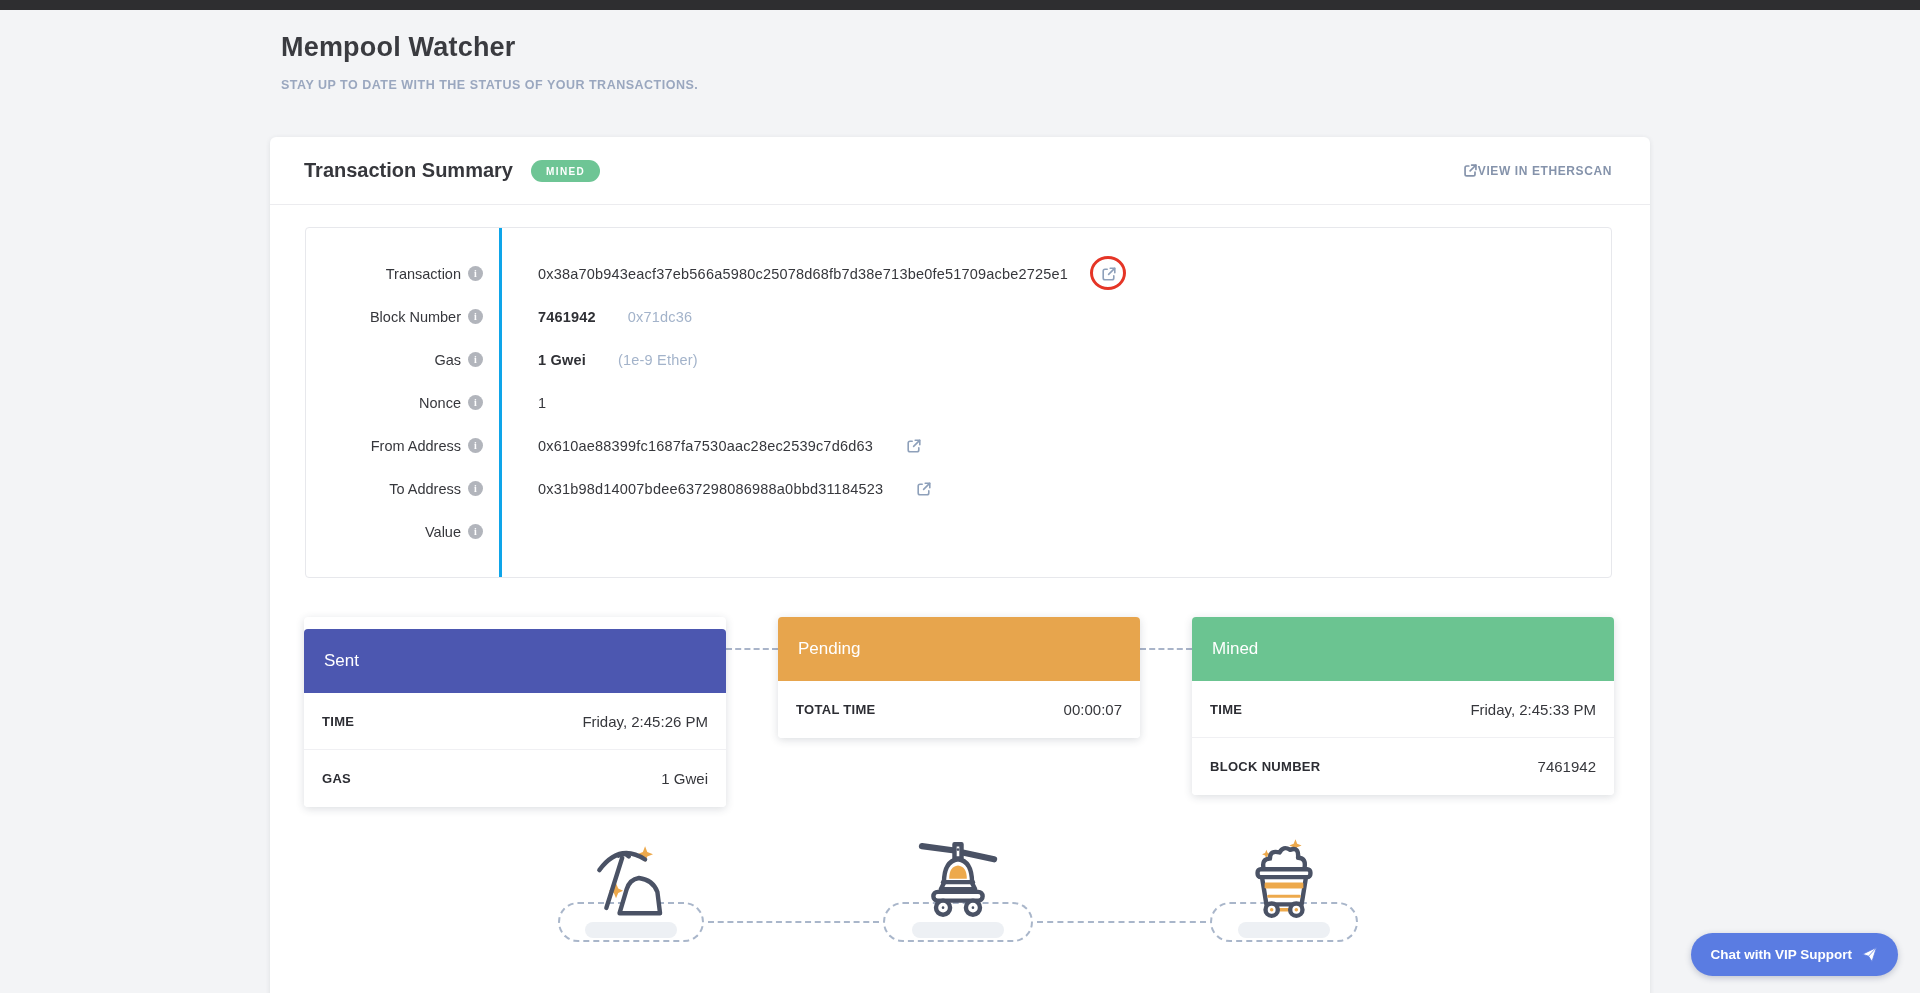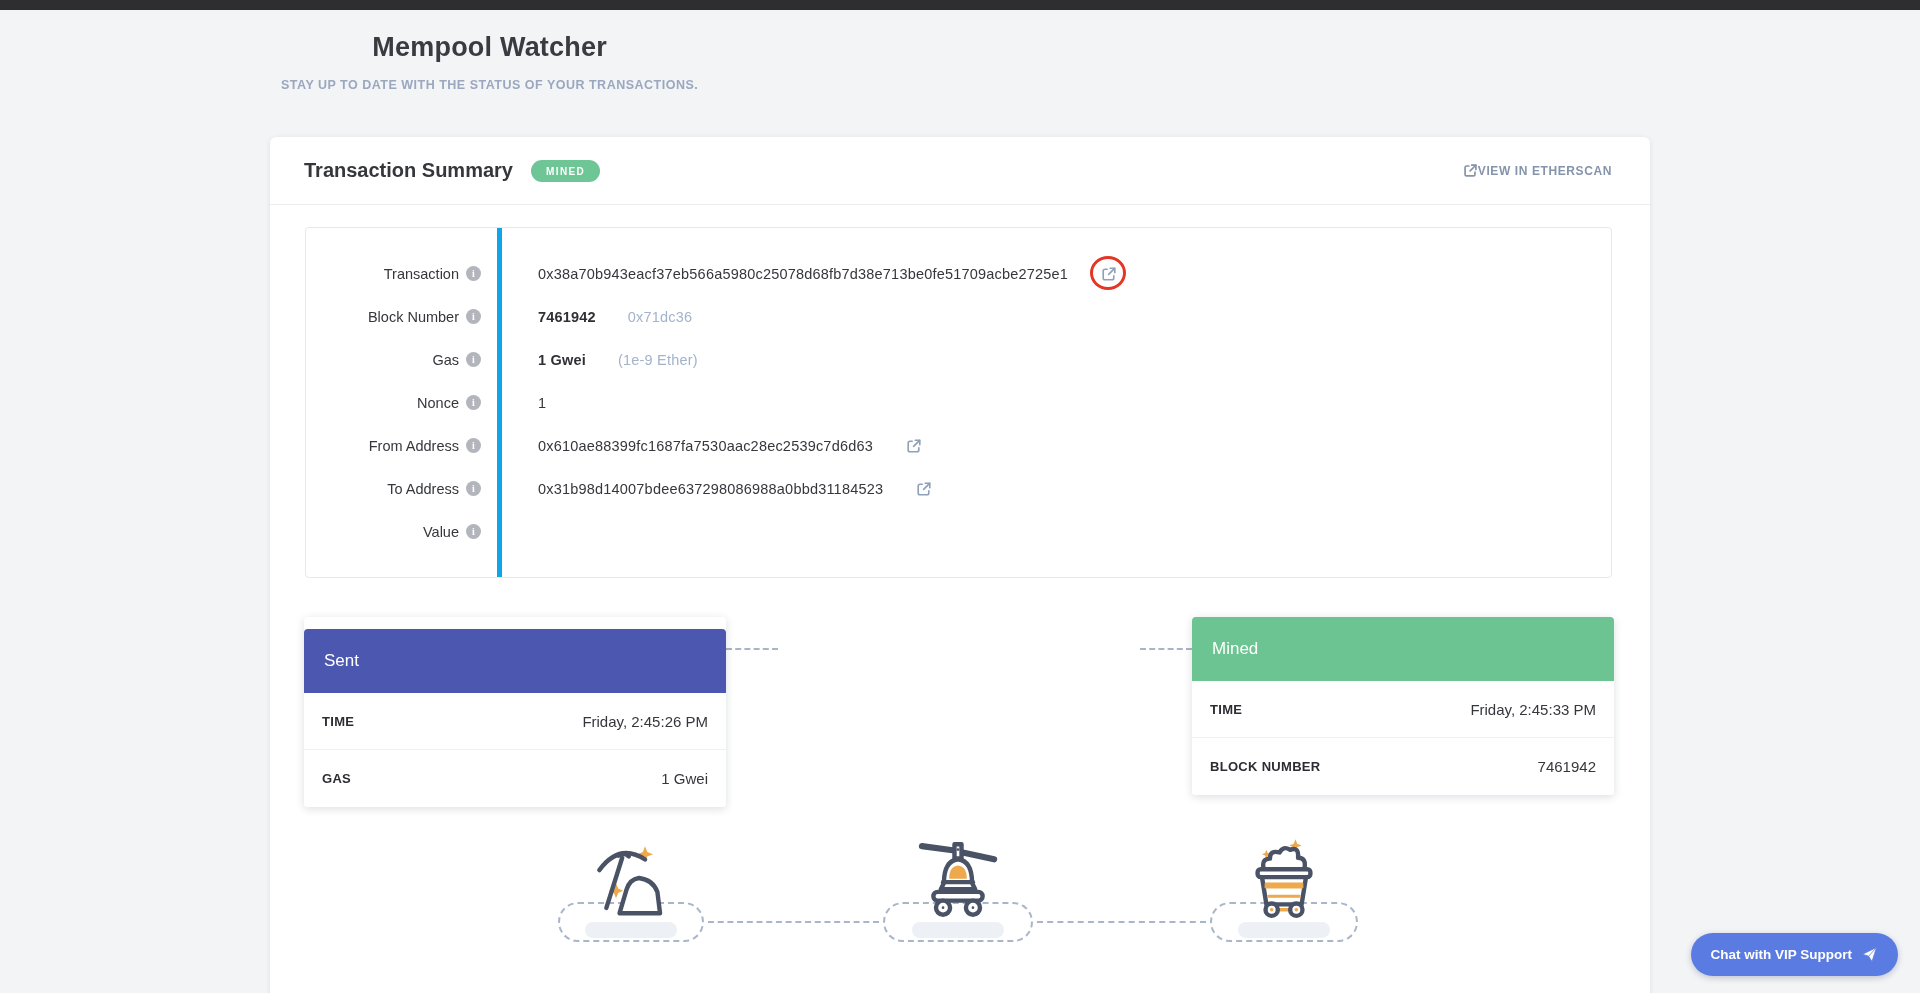--- a/index.html
+++ b/index.html
@@ -1,35 +1,35 @@
 <!DOCTYPE html>
 <html><head>
 <meta charset="utf-8">
 <style>
   * { margin:0; padding:0; box-sizing:border-box; }
   html,body { width:1920px; height:993px; background:#f3f4f6; font-family:"Liberation Sans", sans-serif; overflow:hidden; position:relative; }
 
   .topbar { position:absolute; top:0; left:0; width:1920px; height:10px; background:#2e2e30; }
 
-  .page-header { position:absolute; top:32px; left:281px;text-align:center; }
+  .page-header { position:absolute; top:32px; left:281px; }
   .page-title { font-size:27px; font-weight:600; color:#3a3b40; letter-spacing:.2px; }
   .page-subtitle { margin-top:15px; font-size:12.5px; font-weight:bold; color:#9aa7bf; letter-spacing:.5px; }
 
   .card { position:absolute; top:137px; left:270px; width:1380px; height:900px; background:#ffffff; border-radius:6px 6px 0 0; box-shadow:0 1px 5px rgba(40,50,70,.10); }
 
   .card-header { height:68px; display:flex; align-items:center; padding:0 38px 0 34px; border-bottom:1px solid #ececef; }
   .card-title { font-size:20px; font-weight:bold; color:#36373c; }
   .status-badge { margin-left:18px; background:#6ec595; color:#fff; font-size:10px; font-weight:bold; letter-spacing:1.4px; padding:6px 15px 5px; border-radius:13px; }
   .header-spacer { flex:1; }
   .etherscan-link { display:flex; align-items:center; color:#8593ab; font-size:12px; font-weight:bold; letter-spacing:.6px; cursor:pointer; }
   .ext-svg { width:15px; height:15px; stroke:#8593ab; }
 
   
   .details-panel { position:absolute; top:90px; left:35px; width:1307px; height:351px; border:1px solid #e7e8ec; border-radius:4px; display:flex; }
-  .labels-col { width:196px; border-right:5px solid #0ea5e9; padding-top:24px; }
+  .labels-col { width:196px; border-right:3px solid #0ea5e9; padding-top:24px; }
   .values-col { flex:1; padding-top:24px; padding-left:36px; }
   .d-row { height:43px; display:flex; align-items:center; }
   .labels-col .d-row { justify-content:flex-end; padding-right:16px; gap:7px; }
   .d-label { font-size:14.5px; color:#36373c; }
   .info-icon { width:15px; height:15px; border-radius:50%; background:#b2b5bc; color:#fff; font-size:10px; font-weight:bold; display:inline-flex; align-items:center; justify-content:center; font-family:"Liberation Serif", serif; cursor:pointer; }
   .d-value { font-size:14.5px; color:#36373c; letter-spacing:.2px; display:flex; align-items:center; gap:32px; }
   .val-strong { font-weight:bold; color:#2f3035; }
   .val-muted { color:#a3b3ca; }
   .ext-wrap { position:relative; display:inline-flex; align-items:center; justify-content:center; width:18px; height:18px; cursor:pointer; }
   .ext-wrap .ext-svg { stroke:#8ea0ba; width:16px; height:16px; }
@@ -198,20 +198,27 @@
       <div class="stage-row">
         <span class="stage-row-label">TIME</span>
         <span class="stage-row-value">Friday, 2:45:26 PM</span>
       </div>
       <div class="stage-row">
         <span class="stage-row-label">GAS</span>
         <span class="stage-row-value">1 Gwei</span>
       </div>
     </div>
 
+    <div class="stage-card stage-pending">
+      <div class="stage-head head-pending">Pending</div>
+      <div class="stage-row">
+        <span class="stage-row-label">TOTAL TIME</span>
+        <span class="stage-row-value">00:00:07</span>
+      </div>
+    </div>
 
     <div class="stage-card stage-mined">
       <div class="stage-head head-mined">Mined</div>
       <div class="stage-row">
         <span class="stage-row-label">TIME</span>
         <span class="stage-row-value">Friday, 2:45:33 PM</span>
       </div>
       <div class="stage-row">
         <span class="stage-row-label">BLOCK NUMBER</span>
         <span class="stage-row-value">7461942</span>

